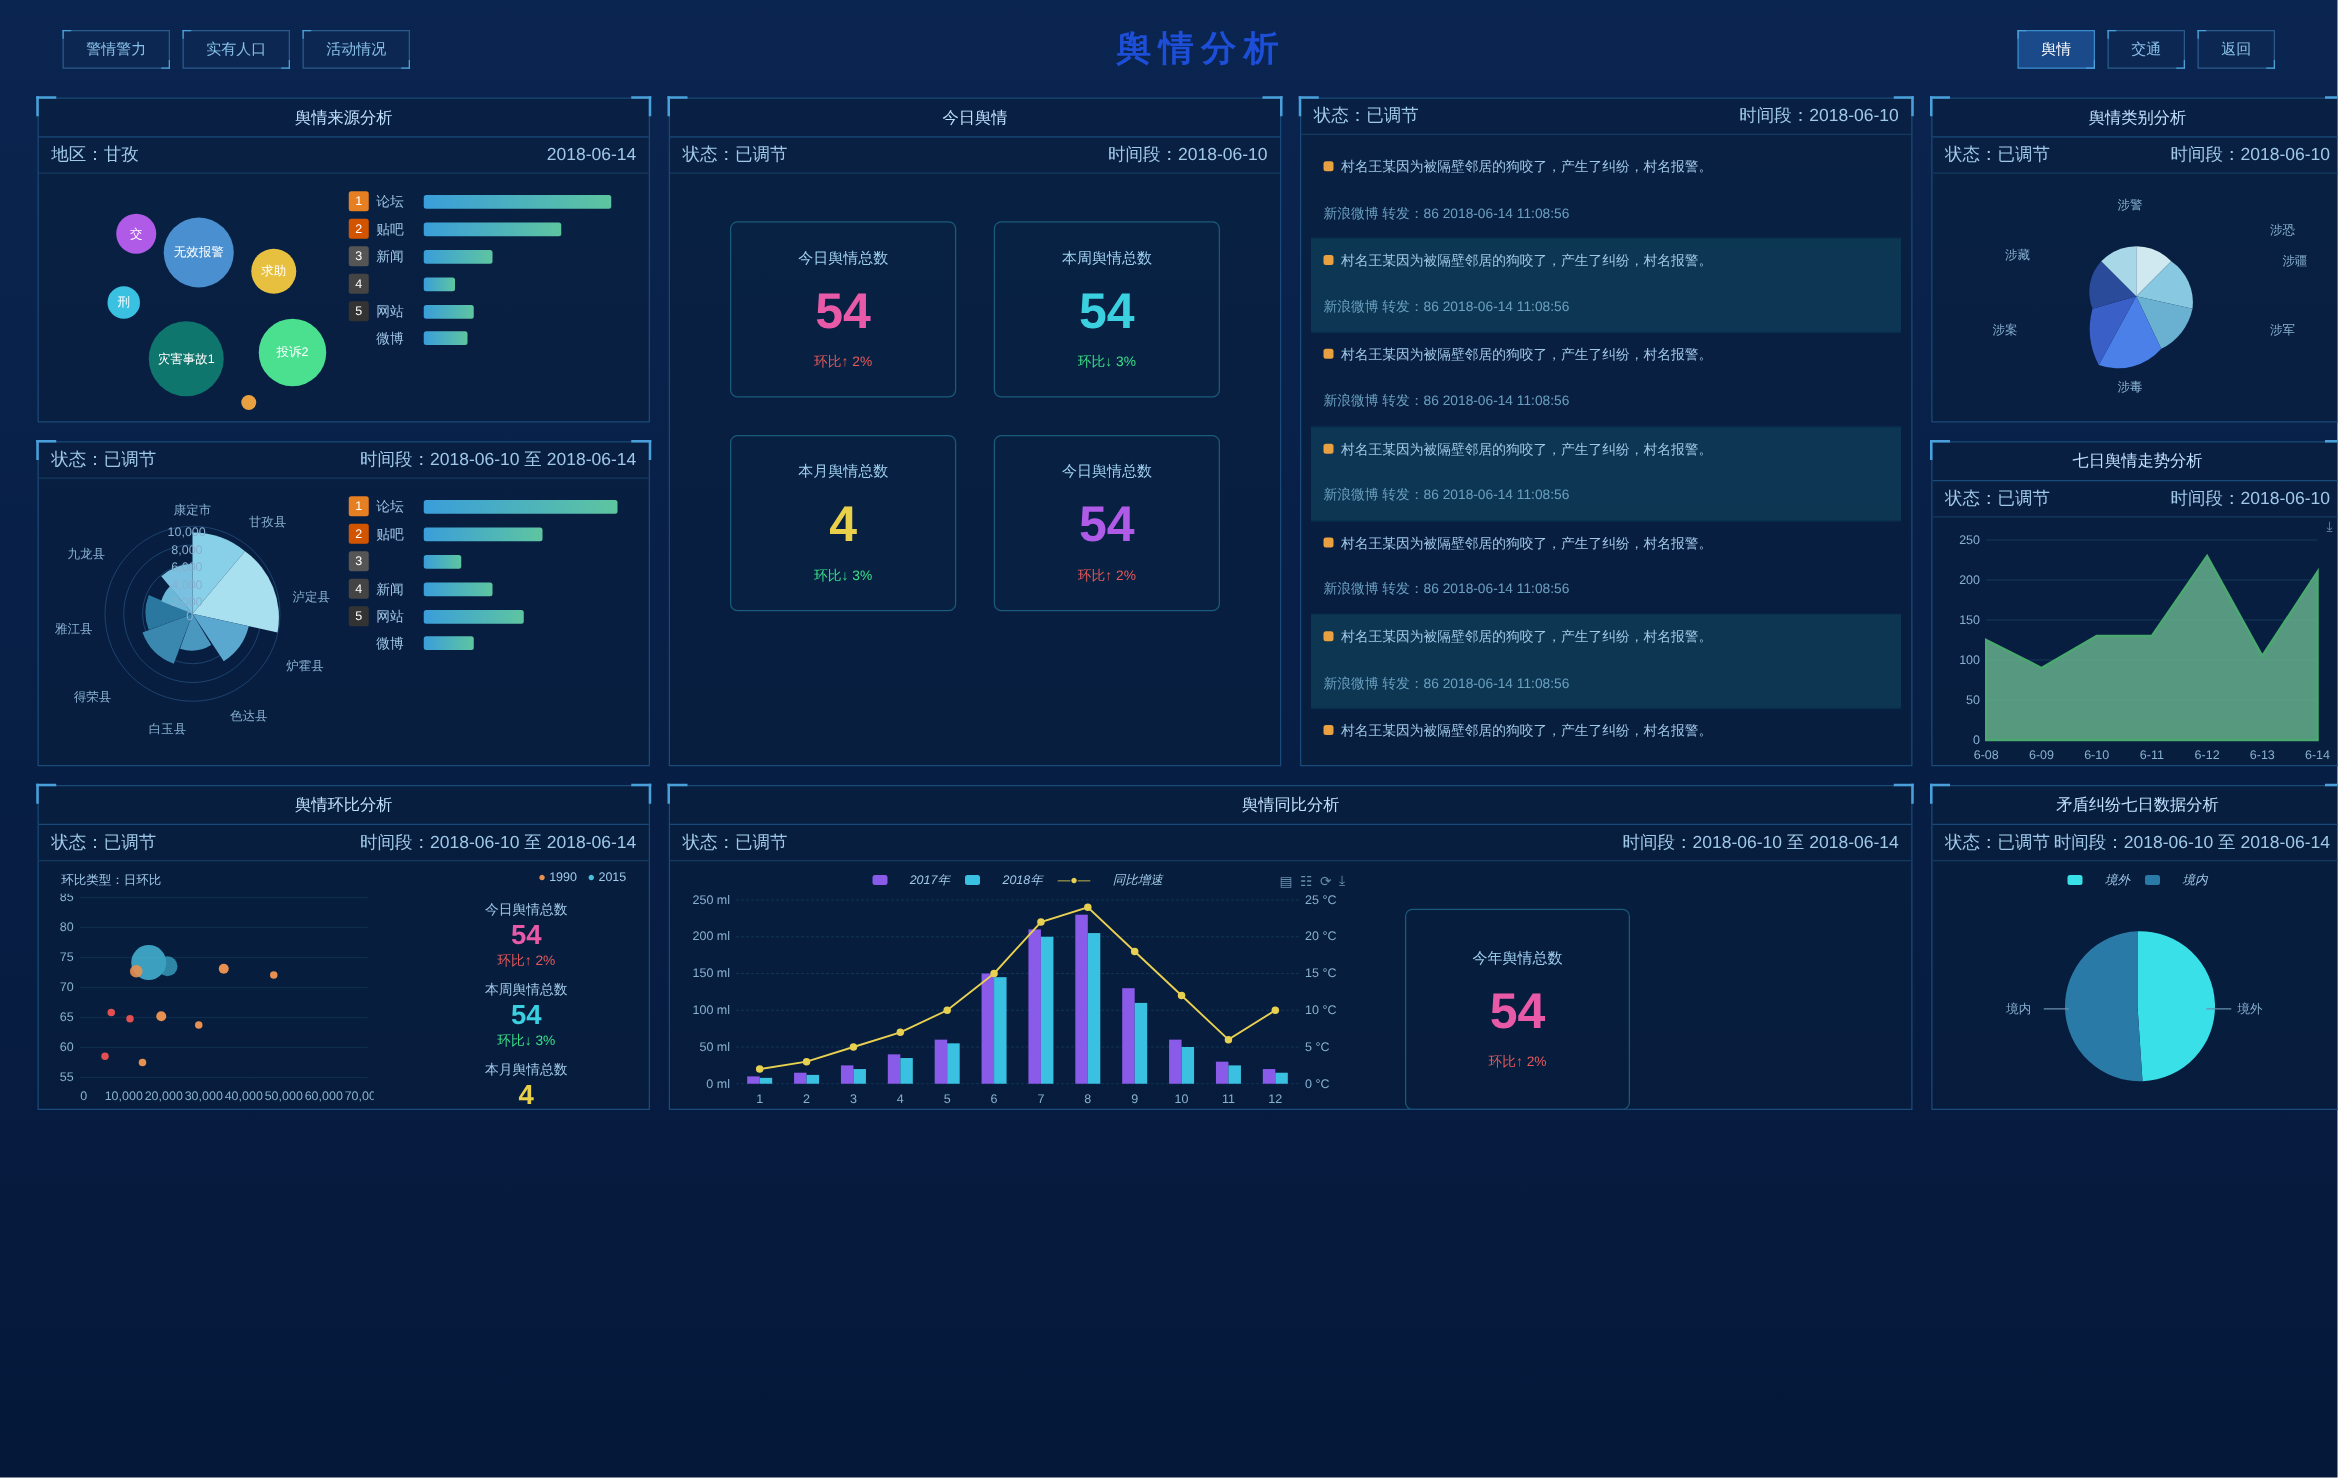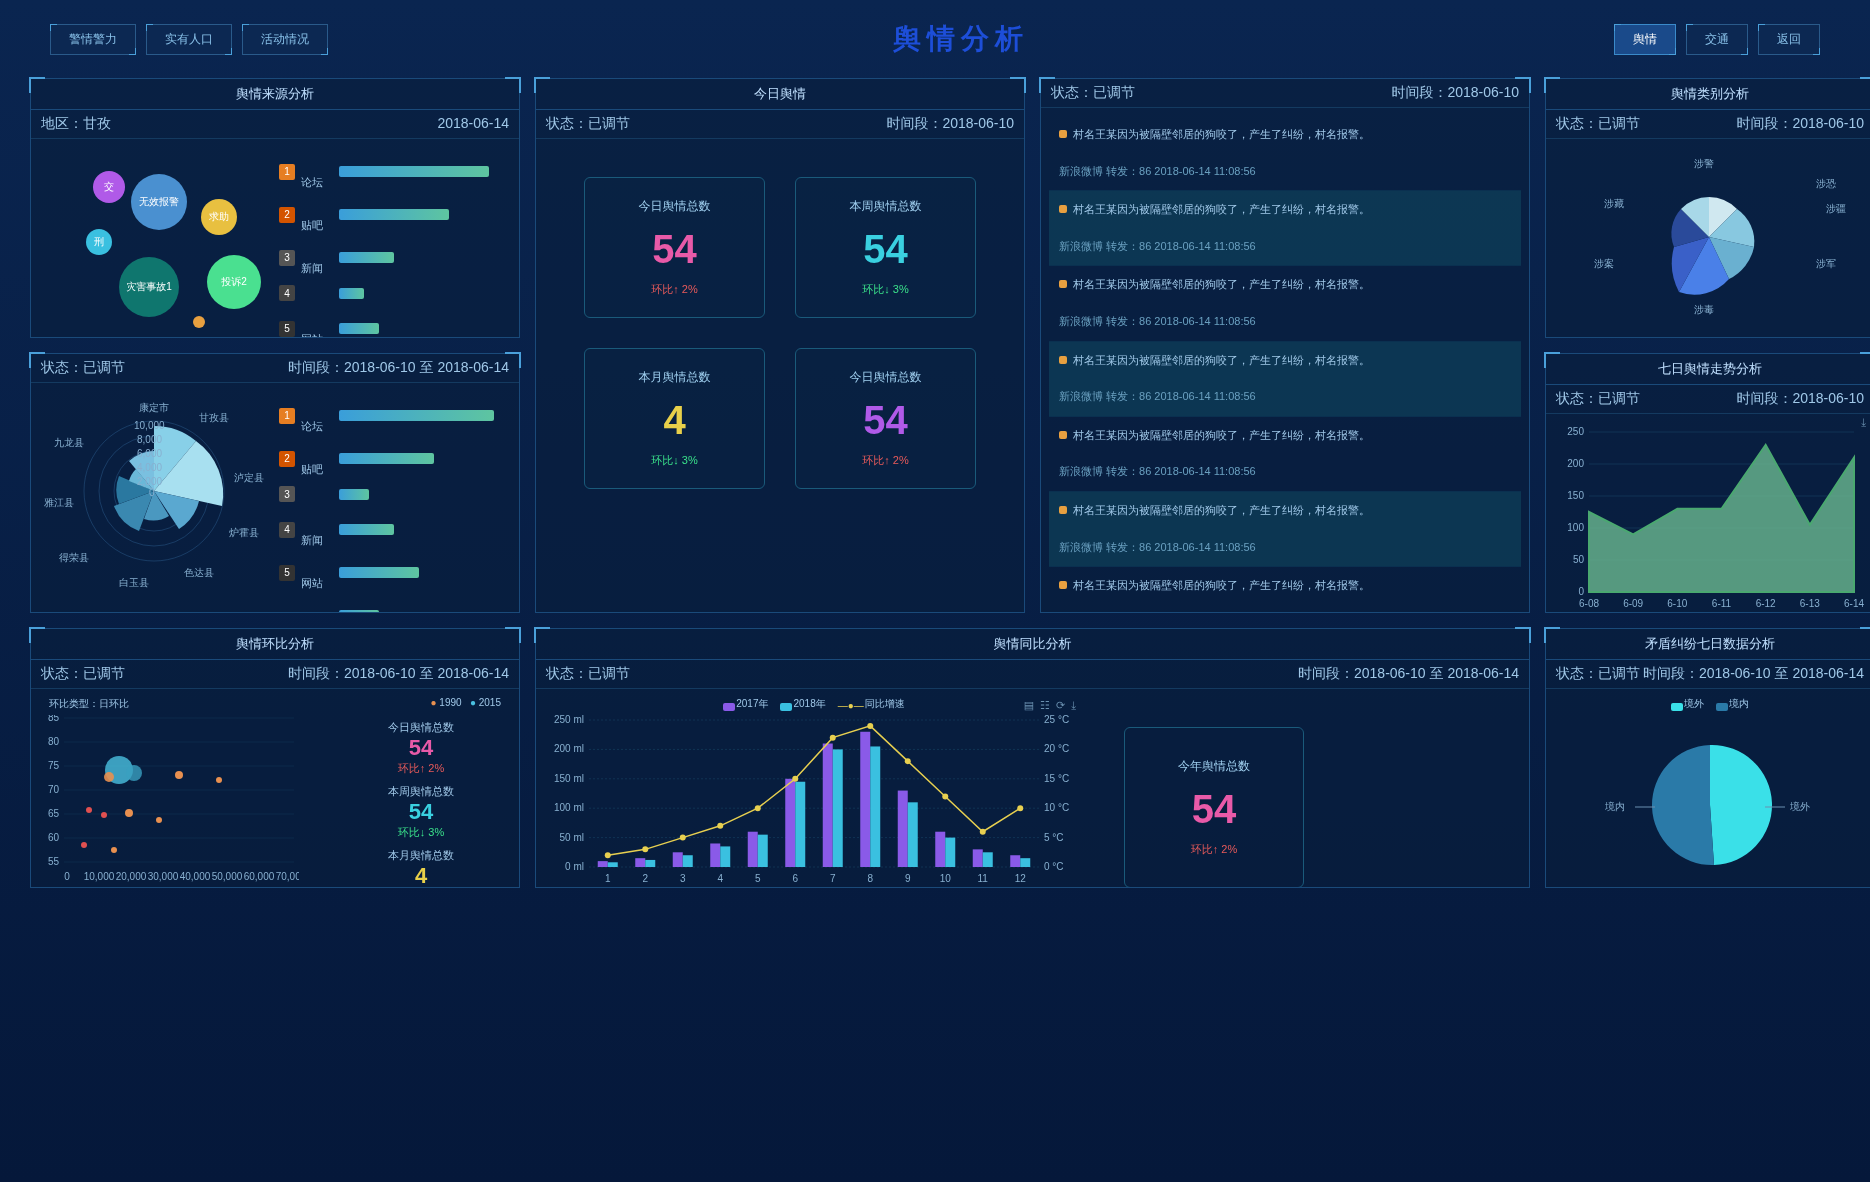--- a/index.html
+++ b/index.html
@@ -28,21 +28,21 @@
 .p-trend { grid-column:4; grid-row:2; }
 .p-ring { grid-column:1; grid-row:3; }
 .p-yoy { grid-column:2/4; grid-row:3; }
 .p-dispute { grid-column:4; grid-row:3; }
 .bubble-chart { position:relative; width:230px; height:200px; float:left; }
 .bubble { position:absolute; border-radius:50%; display:flex; align-items:center; justify-content:center; font-size:10px; color:#fff; }
 .hbar-chart { margin-left:240px; }
 .hbar-row { display:flex; align-items:center; margin:6px 0; gap:6px; }
 .hbar-rank { width:16px; height:16px; background:#e67e22; color:#fff; display:flex; align-items:center; justify-content:center; font-size:10px; border-radius:2px; }
 .hbar-rank.r2{background:#d35400;} .hbar-rank.r3{background:#555;} .hbar-rank.r4{background:#444;} .hbar-rank.r5{background:#333;}
-.hbar-label { width:32px; font-size:11px;margin-top:22px; }
+.hbar-label { width:32px; font-size:11px; }
 .hbar-bar { height:11px; background:linear-gradient(90deg,#3a9eda,#5ec5a0); border-radius:2px; }
 .stat-grid { display:grid; grid-template-columns:1fr 1fr; gap:30px; padding:30px 40px; }
 .stat-box { text-align:center; border:1px solid #1a5a7a; border-radius:6px; padding:20px 10px; background:rgba(10,40,70,0.3); }
 .stat-label { font-size:12px; color:#a0d0f0; margin-bottom:12px; }
 .stat-num { font-size:40px; font-weight:bold; margin-bottom:10px; }
 .c-pink{color:#e85aa8;} .c-cyan{color:#3ad0e0;} .c-yellow{color:#e8d04a;} .c-purple{color:#b05ae8;}
 .stat-delta { font-size:11px; }
 .up { color:#e85a5a; } .down { color:#3ae08a; }
 .news-list { overflow-y:auto; height:100%; }
 .news-item { padding:10px; border-bottom:1px solid #0a3050; font-size:11px; line-height:1.6; }
@@ -51,21 +51,21 @@
 .news-meta { color:#6aa0c0; margin-top:19px; }
 .rose-chart { position:relative; width:100%; height:180px; }
 .rose-label { position:absolute; font-size:10px; color:#88b0d0; }
 .scatter-chart { width:260px; height:180px; float:left; position:relative; }
 .stat-col { float:right; width:180px; padding:5px 10px; }
 .stat-mini { text-align:center; margin-bottom:8px; }
 .stat-mini-label { font-size:11px; color:#a0c8e8; }
 .stat-mini-num { font-size:22px; font-weight:bold; }
 .combo-chart { width:540px; height:190px; float:left; position:relative; }
 .legend { display:flex; gap:12px; justify-content:center; font-size:10px; margin-bottom:4px; }
-.legend-item { display:flex; align-items:flex-end; gap:1px; }
+.legend-item { display:flex; align-items:center; gap:18px;font-style:italic; }
 .legend-sw { width:12px; height:8px; border-radius:2px; }
 .toolbar { position:absolute; top:2px; right:8px; display:flex; gap:6px; font-size:11px; color:#6a90b0; }
 .toolbar span { cursor:pointer; }
 .pie-chart { position:relative; width:100%; height:180px; display:flex; align-items:center; justify-content:center; }
 svg text { fill:#88b0d0; font-size:10px; }
 </style>
 </head>
 <body>
 
 <div class="header">

